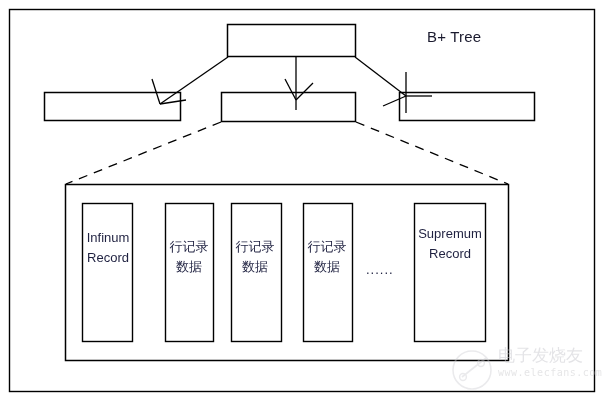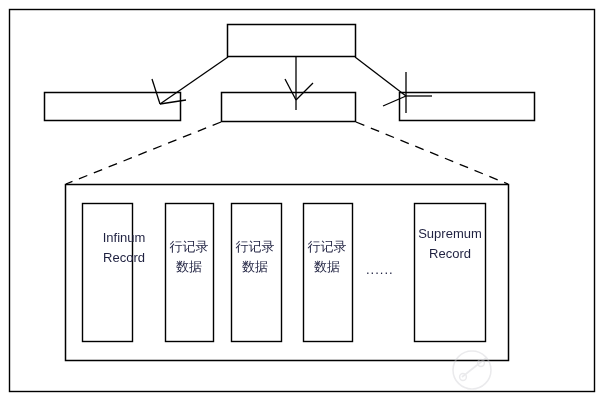--- a/index.html
+++ b/index.html
@@ -38,21 +38,21 @@
   }
   .cellbox-label {
     position: absolute;
     text-align: center;
     color: #1f2140;
     font-size: 13px;
     line-height: 20px;
     white-space: pre-line;
   }
   #label-infimum {
-    left: 88px;
+    left: 72px;
     top: 228px;
     width: 72px;
   }
   #label-row-1 {
     left: 161px;
     top: 238px;
     width: 56px;
   }
   #label-row-2 {
     left: 227px;
@@ -155,32 +155,37 @@
     <rect x="414.5" y="203.5" width="71" height="138" fill="#ffffff" stroke="#000000" stroke-width="1.4"></rect>
 
     <g opacity="0.42">
       <circle cx="472" cy="370" r="19" fill="none" stroke="#cfcfd4" stroke-width="1.6"></circle>
       <path d="M462 377 L486 358" fill="none" stroke="#cfcfd4" stroke-width="1.6"></path>
       <circle cx="463" cy="377" r="3.4" fill="none" stroke="#cfcfd4" stroke-width="1.5"></circle>
       <circle cx="481" cy="363" r="3.4" fill="none" stroke="#cfcfd4" stroke-width="1.5"></circle>
     </g>
   </svg>
 
+  <div class="lbl" id="tree-title">B+ Tree</div>
 
   <div class="cellbox-label" id="label-infimum">Infinum
 Record</div>
 
   <div class="cellbox-label cjk" id="label-row-1">行记录
 数据</div>
 
   <div class="cellbox-label cjk" id="label-row-2">行记录
 数据</div>
 
   <div class="cellbox-label cjk" id="label-row-3">行记录
 数据</div>
 
   <div class="cellbox-label" id="label-supremum">Supremum
 Record</div>
 
   <div class="lbl" id="ellipsis-dots">......</div>
 
+  <div id="watermark">
+    <div class="wm-text">电子发烧友</div>
+    <div class="wm-url">www.elecfans.com</div>
+  </div>
 
 </div>
 
 </body></html>

